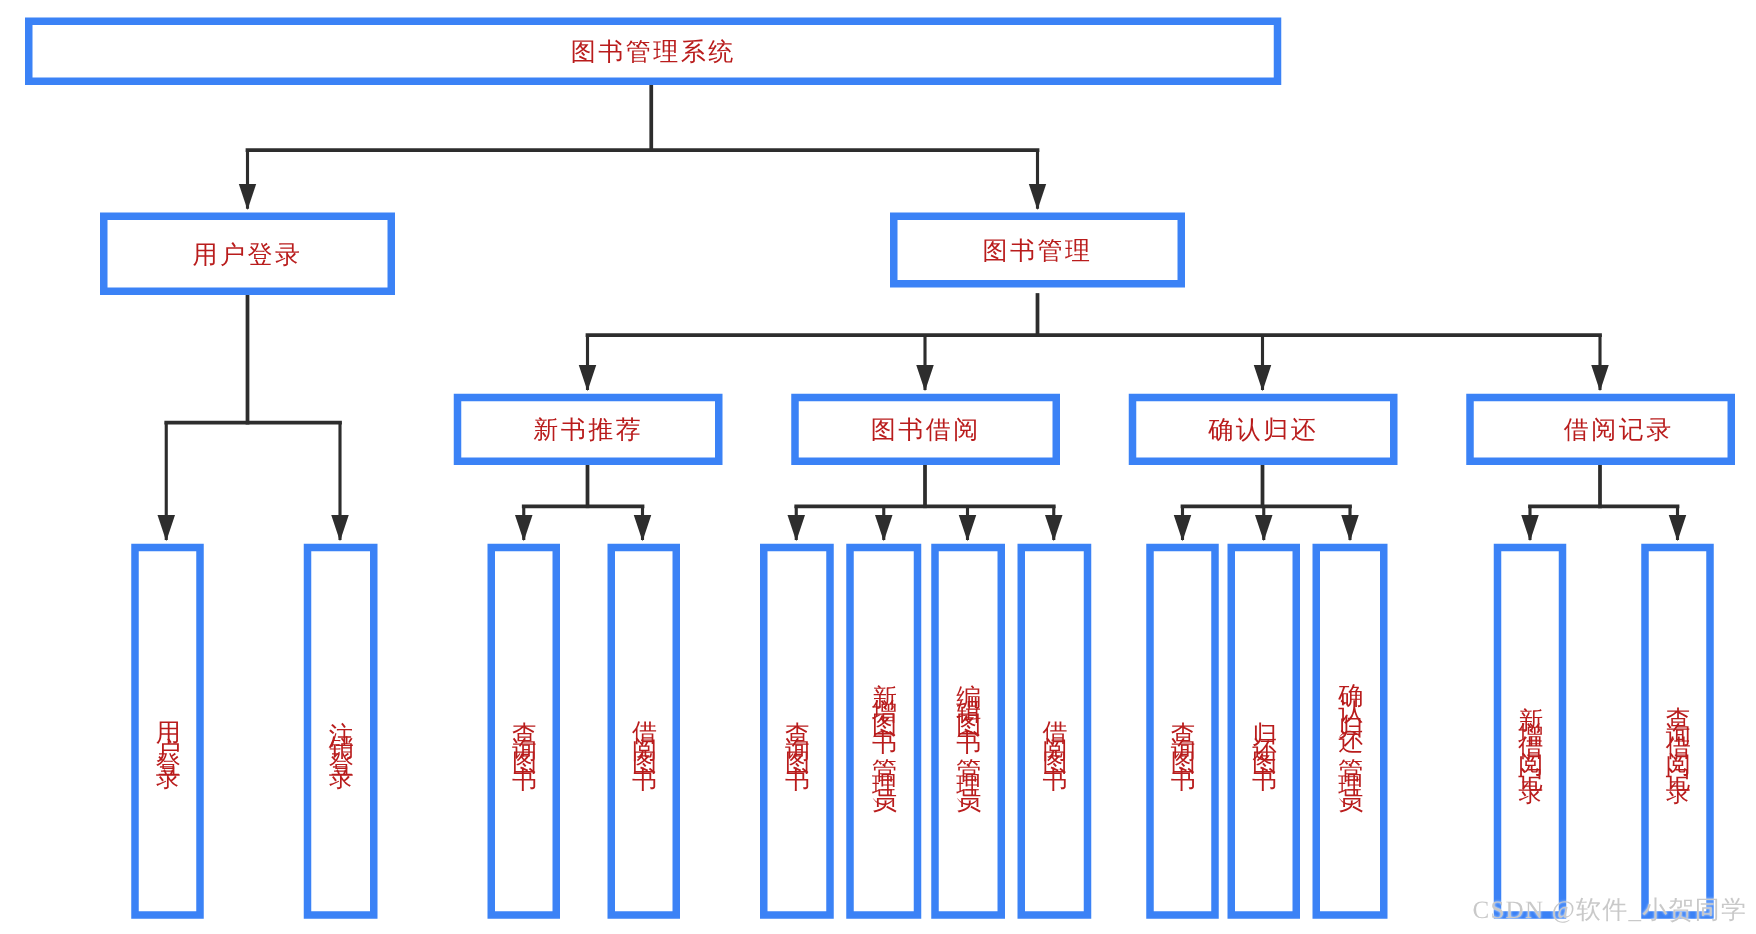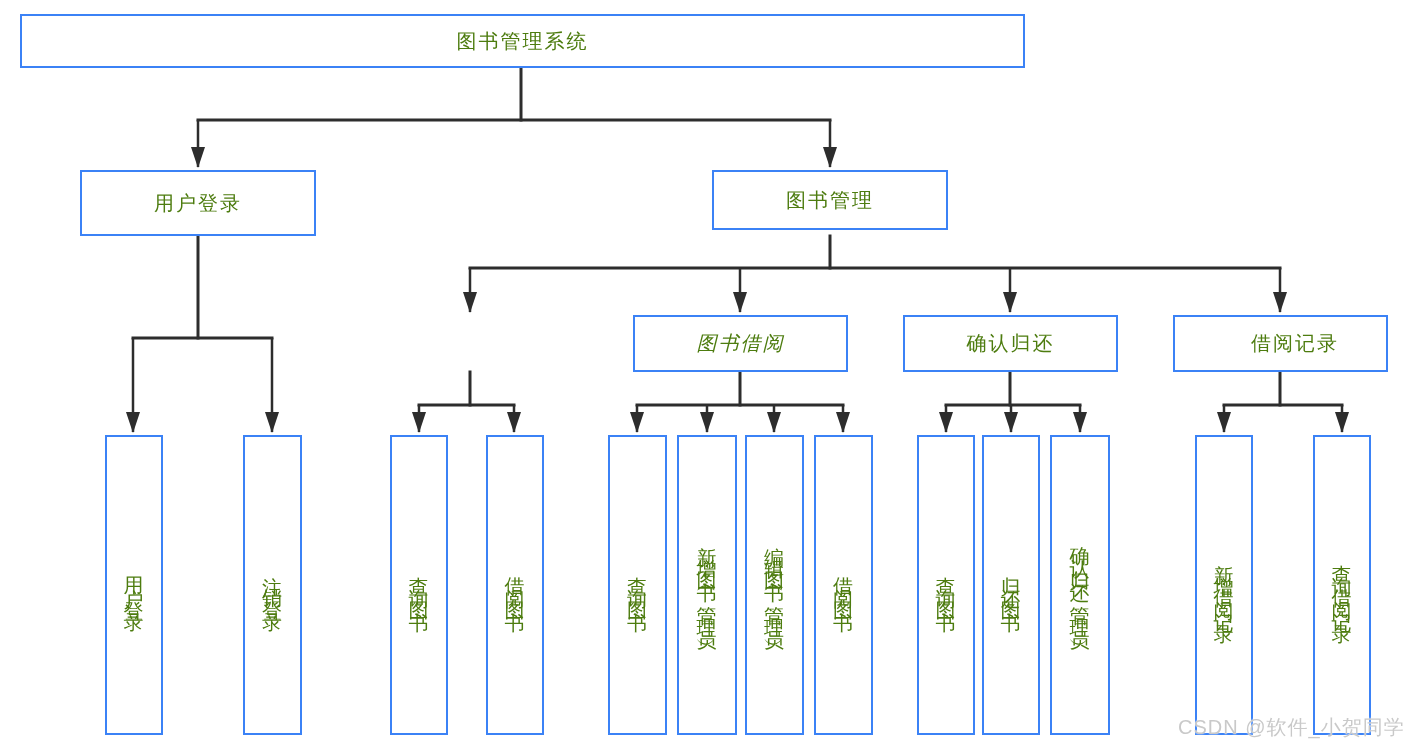--- a/index.html
+++ b/index.html
@@ -13,23 +13,23 @@
   }
   .wires {
     position: absolute;
     left: 0; top: 0;
     width: 1405px; height: 747px;
     z-index: 1;
   }
   .node {
     position: absolute;
     box-sizing: border-box;
-    border: 2px solid #3b82f6;
+    border: 6px solid #3b82f6;
     background: #ffffff;
-    color: #4d7c0f;
+    color: #b91c1c;
     display: flex;
     align-items: center;
     justify-content: center;
     z-index: 2;
   }
   .node.h {
     font-size: 20px;
     letter-spacing: 2px;
     white-space: nowrap;
   }
@@ -44,20 +44,21 @@
   .watermark {
     position: absolute;
     left: 1178px;
     top: 714px;
     z-index: 5;
     font-size: 20px;
     color: #c9c9c9;
     letter-spacing: 1px;
     text-shadow: 0 0 2px #ffffff;
     white-space: nowrap;
+    font-family: Liberation Serif, serif;
   }
 </style>
 </head>
 <body>
 
 <div class="stage">
 
   <svg class="wires" viewBox="0 0 1405 747">
     <defs>
       <marker id="arrowhead" markerUnits="userSpaceOnUse" markerWidth="24" markerHeight="18" refX="20" refY="8" orient="auto">
@@ -115,21 +116,22 @@
       <path d="M1224 405 V432"></path>
       <path d="M1342 405 V432"></path>
     </g>
   </svg>
 
   <div class="node h" style="left:20px; top:14px; width:1005px; height:54px;">图书管理系统</div>
 
   <div class="node h" style="left:80px; top:170px; width:236px; height:66px;">用户登录</div>
   <div class="node h" style="left:712px; top:170px; width:236px; height:60px;">图书管理</div>
 
-  <div class="node h" style="left:633px; top:315px; width:215px; height:57px;font-style:italic;">图书借阅</div>
+  <div class="node h" style="left:363px; top:315px; width:215px; height:57px;">新书推荐</div>
+  <div class="node h" style="left:633px; top:315px; width:215px; height:57px;">图书借阅</div>
   <div class="node h" style="left:903px; top:315px; width:215px; height:57px;">确认归还</div>
   <div class="node h" style="left:1173px; top:315px; width:215px; height:57px;padding-left:29px;">借阅记录</div>
 
   <div class="node v" style="left:105px; top:435px; width:58px; height:300px;">用户登录</div>
   <div class="node v" style="left:243px; top:435px; width:59px; height:300px;">注销登录</div>
 
   <div class="node v" style="left:390px; top:435px; width:58px; height:300px;">查询图书</div>
   <div class="node v" style="left:486px; top:435px; width:58px; height:300px;">借阅图书</div>
 
   <div class="node v" style="left:608px; top:435px; width:59px; height:300px;">查询图书</div>

